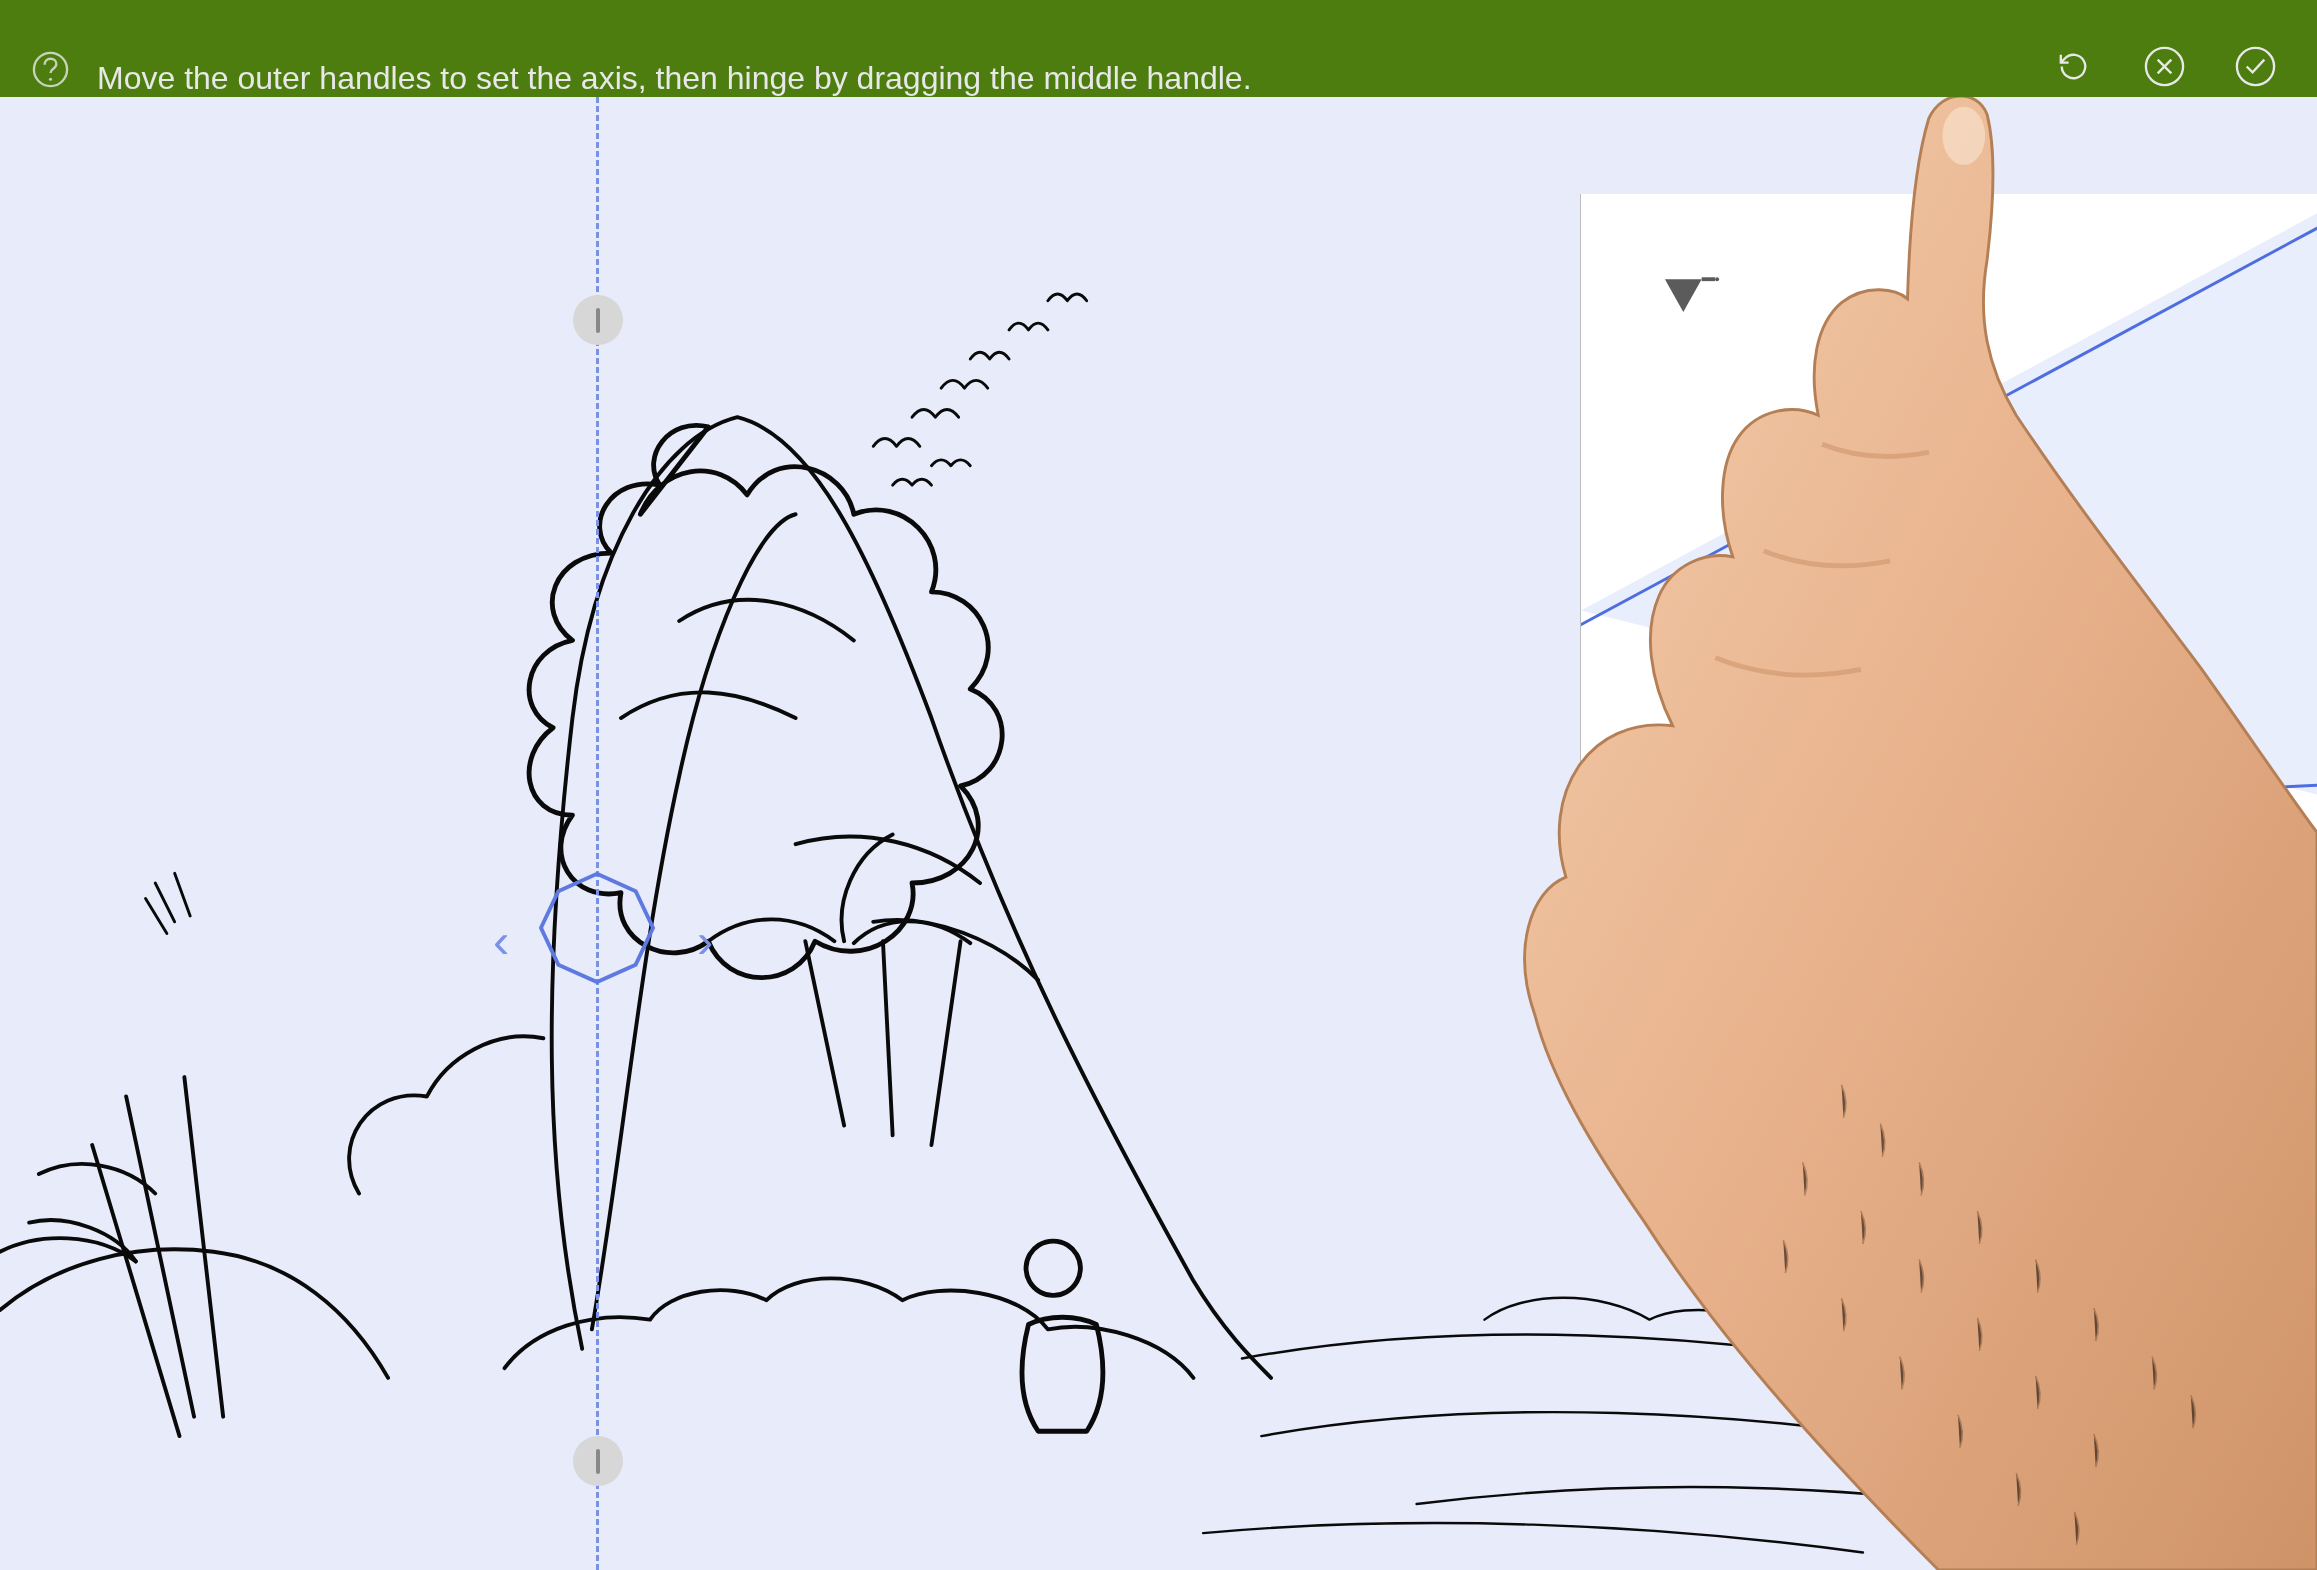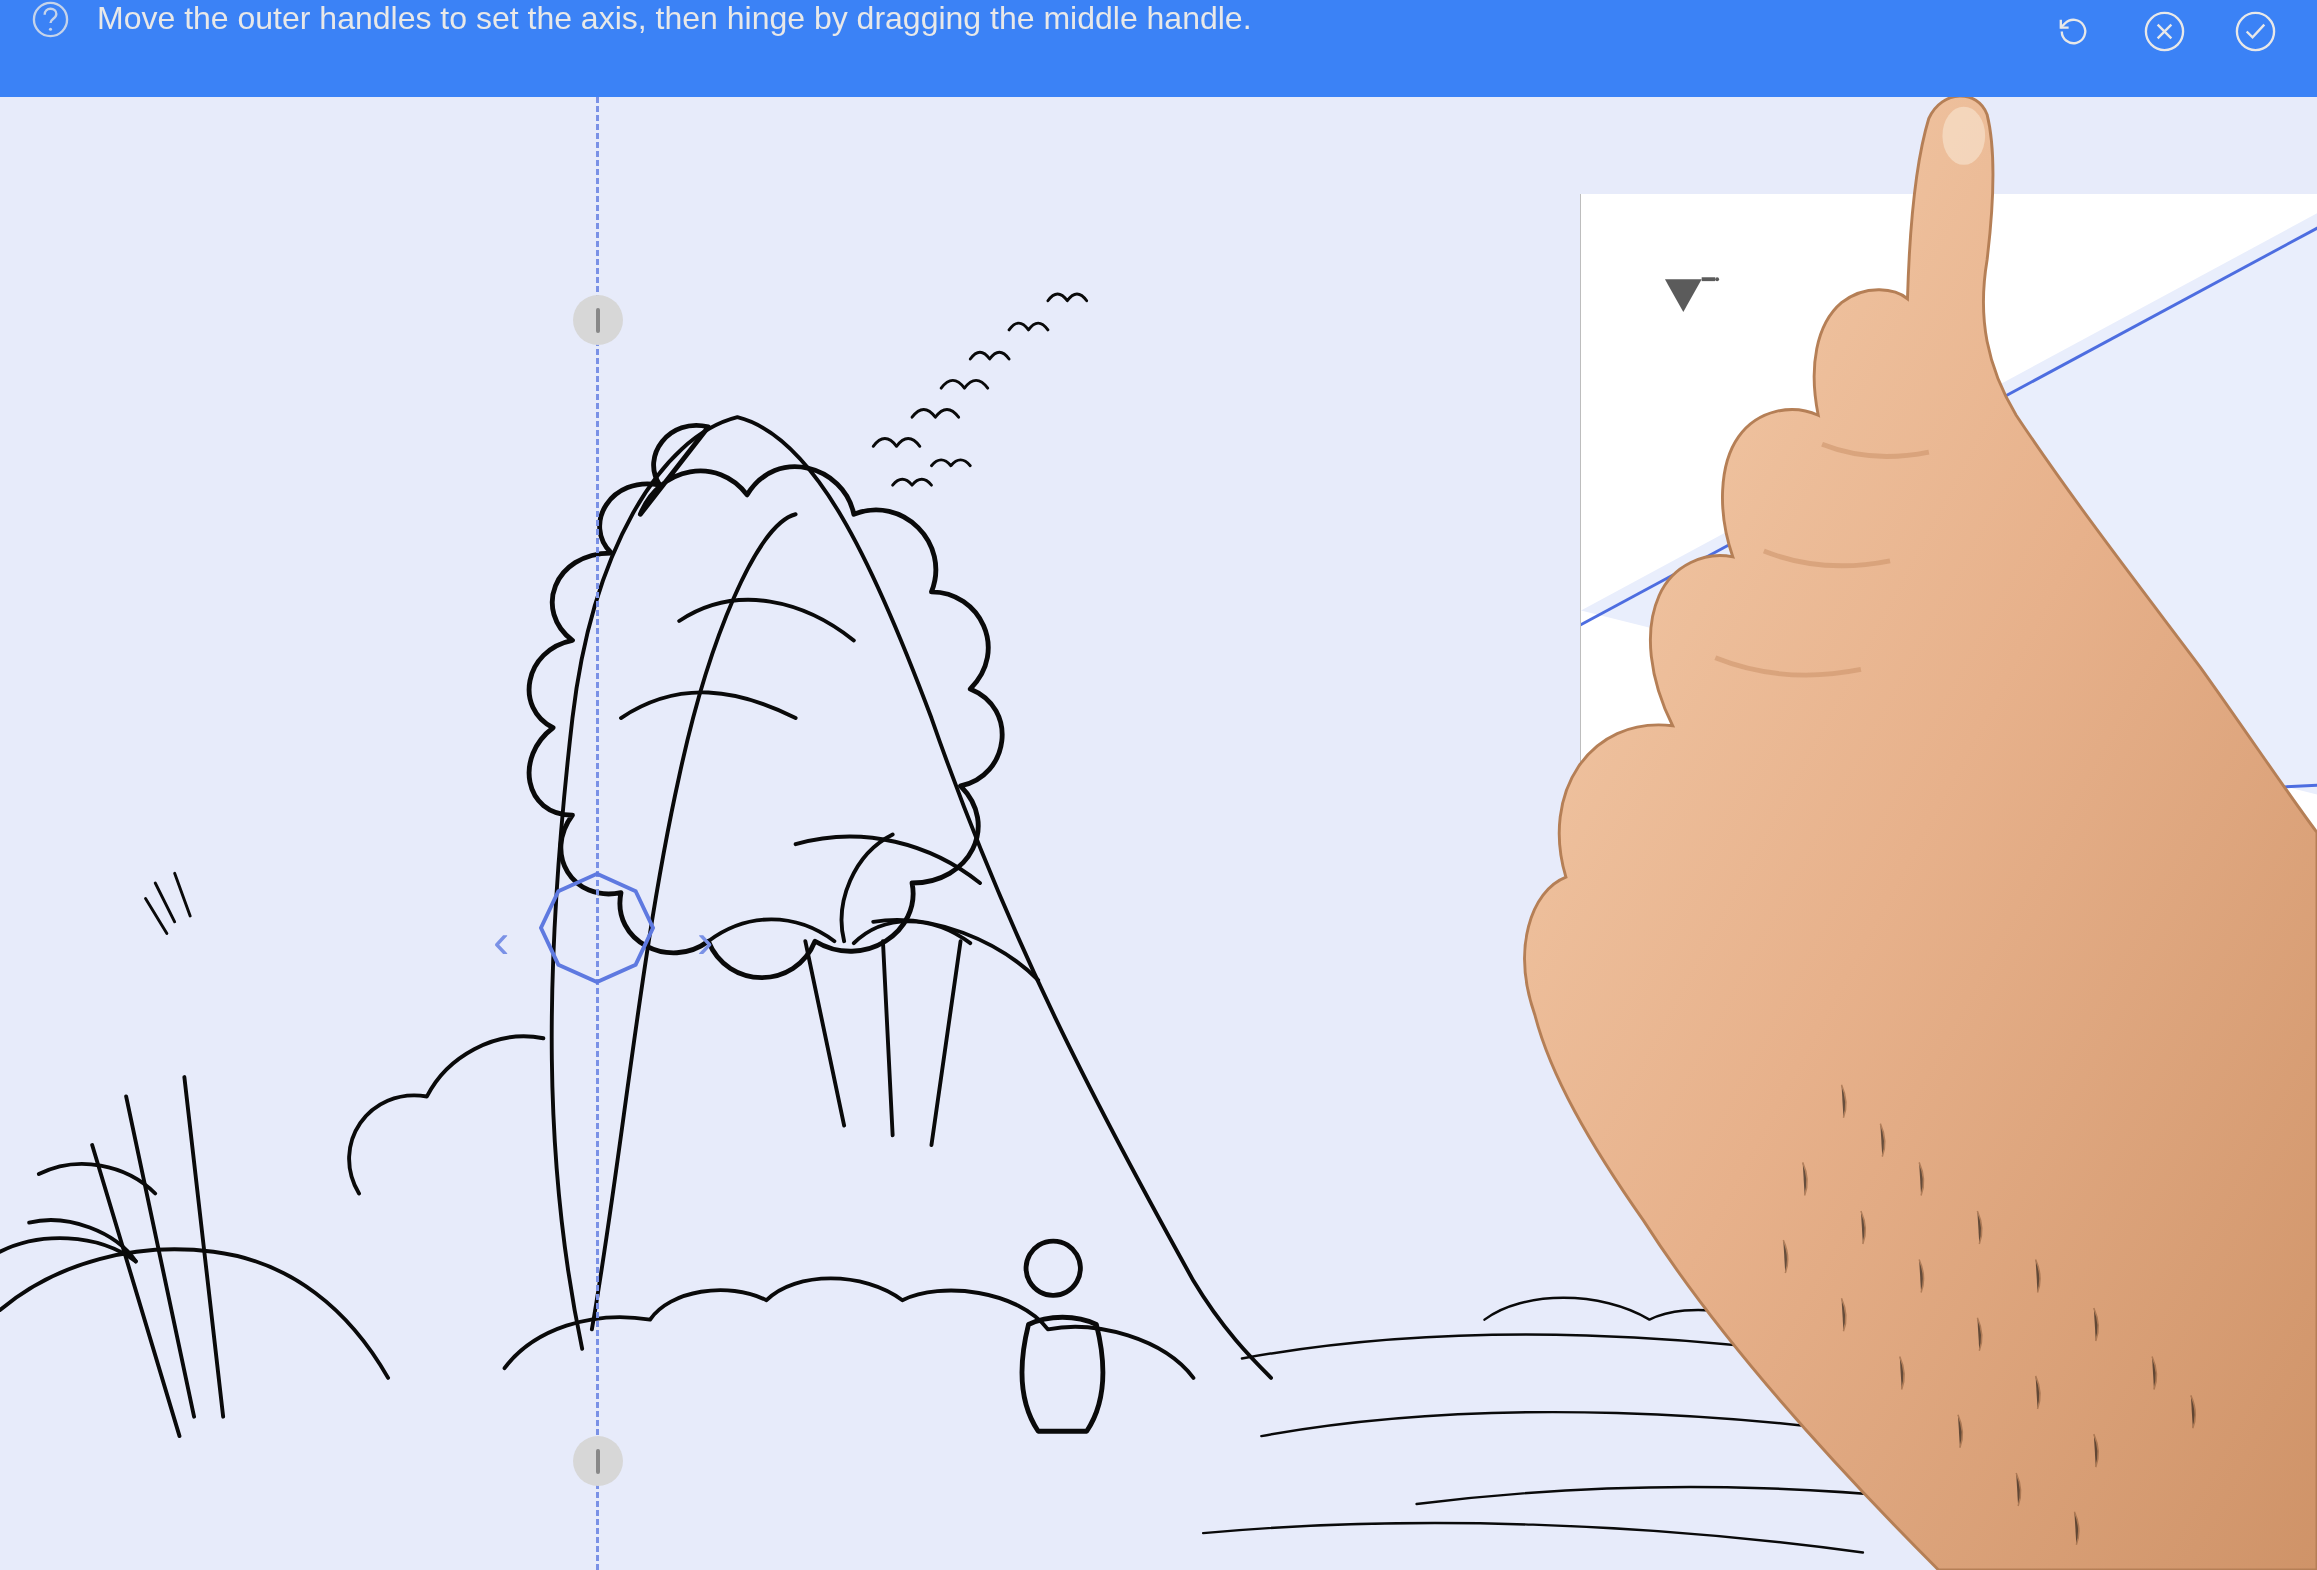--- a/index.html
+++ b/index.html
@@ -2,22 +2,22 @@
 <html><head>
 <meta charset="utf-8">
 <style>
   * { margin:0; padding:0; box-sizing:border-box; }
   html,body { width:2317px; height:1570px; font-family:-apple-system,Helvetica,Arial,sans-serif; overflow:hidden; }
   .root { position:relative; width:2317px; height:1570px; }
 
   
   .topbar {
     position:absolute; left:0; top:0; width:100%; height:97px;
-    background:#3b82f6; color:#e8e8e8;
-    display:flex; align-items:flex-start; padding:0 31px;
+    background:#4d7c0f; color:#e8e8e8;
+    display:flex; align-items:flex-end; padding:0 31px;
     font-size:32px;
   }
   .topbar .help-ic { flex:0 0 auto; margin-right:27px; opacity:.8; }
   .topbar .hint   { flex:1 1 auto; }
   .topbar .tb-btn { flex:0 0 auto; width:62px; height:62px; margin-left:29px;
                     display:flex; align-items:center; justify-content:center;
                     cursor:pointer; }
   .topbar svg { stroke:#e8e8e8; fill:none; stroke-width:2.4; }
 
   

